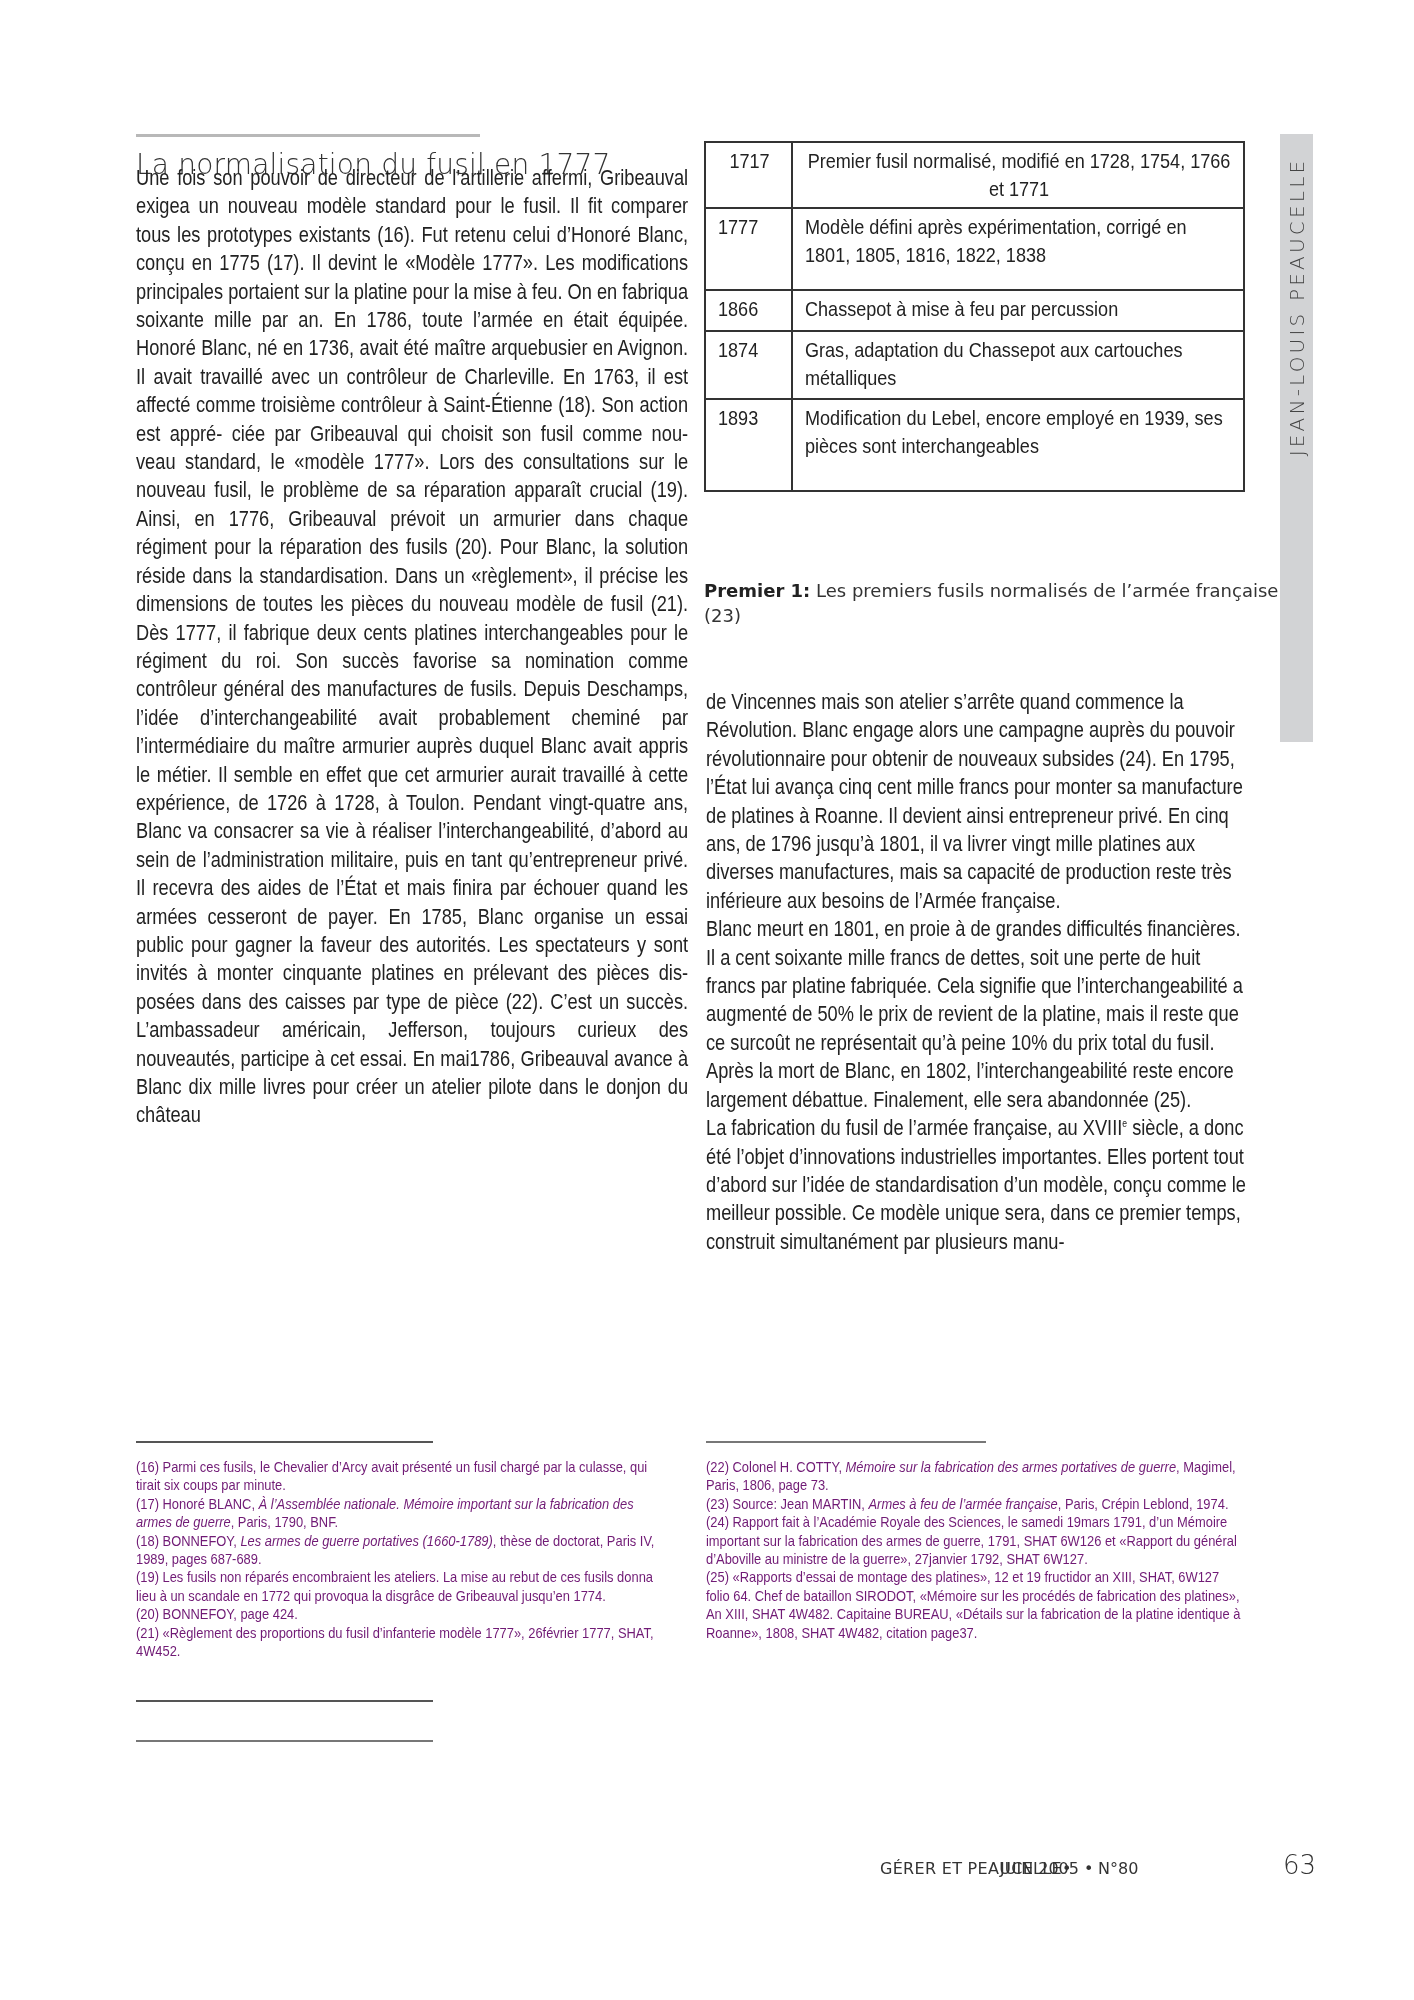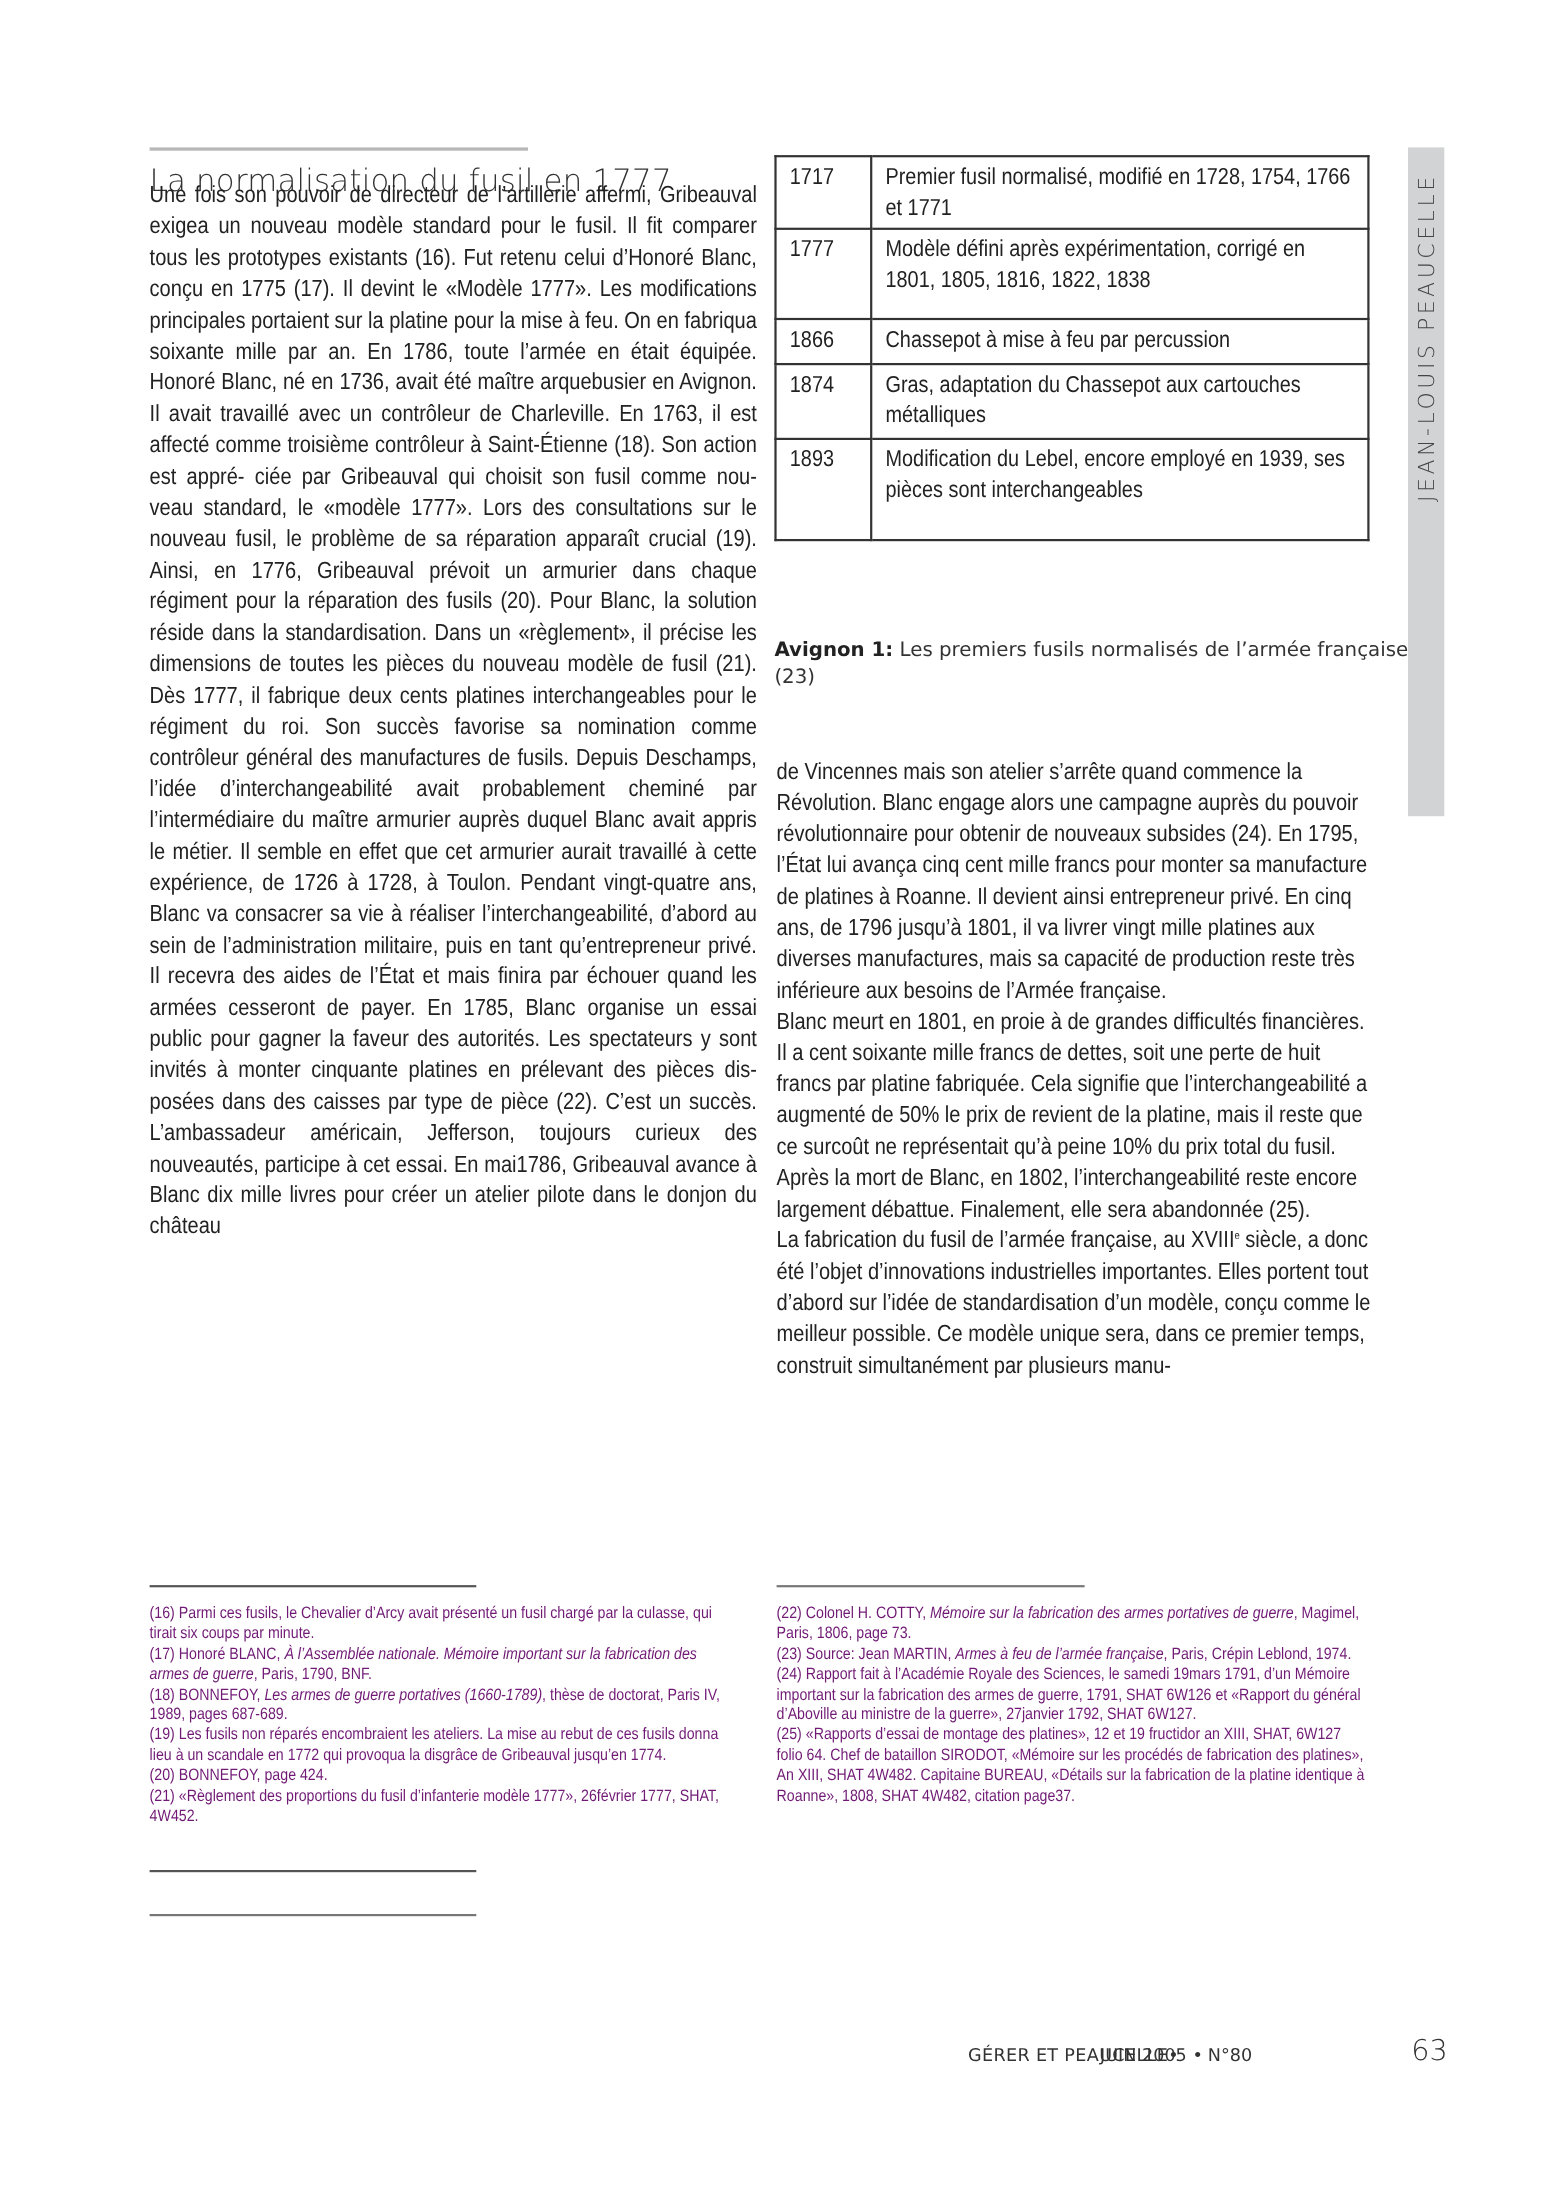--- a/index.html
+++ b/index.html
@@ -9,21 +9,21 @@
   .section-title { left: 136px; top: 148px; font-family: "DejaVu Sans", sans-serif; font-size: 28px; font-weight: 300; color: #333; letter-spacing: 0.2px; white-space: nowrap; }
   .col-left { left: 136px; top: 164px; width: 552px; font-size: 21.2px; line-height: 28.4px; text-align: justify; font-family: "Liberation Sans", sans-serif; transform-origin: 0 0; }
   .col-left p { margin: 0; }
   .col-right { left: 706px; top: 688px; width: 546px; font-size: 21.2px; line-height: 28.4px; font-family: "Liberation Sans", sans-serif; }
   .col-right p { margin: 0; }
   .cond { display: block; transform: scaleX(0.86); transform-origin: 0 0; width: 116.3%; }
   table.fusils { position: absolute; left: 704px; top: 141px; width: 541px; border-collapse: collapse; font-family: "Liberation Sans", sans-serif; font-size: 21px; line-height: 28px; }
   table.fusils td { border: 2.5px solid #333; vertical-align: top; padding: 4px 10px 4px 12px; }
   table.fusils td.year { width: 63px; padding-left: 12px; }
   table.fusils td .cond { width: 116.3%; }
-  .r0 td { height: 56px; } .r1 td { height: 72px; } .r2 td { height: 31px; margin-top: 17px; } .r3 td { height: 58px; } .r4 td { height: 60px; } .r5 td { height: 82px; }
+  .r0 td { height: 56px; text-align: center; } .r1 td { height: 72px; } .r2 td { height: 31px; margin-top: 17px; } .r3 td { height: 58px; } .r4 td { height: 60px; } .r5 td { height: 82px; }
   .caption { left: 704px; top: 578px; width: 580px; font-family: "DejaVu Sans", sans-serif; font-size: 18px; line-height: 25px; color: #333; }
   .caption b { font-weight: bold; color: #222; }
   .side-band { left: 1280px; top: 134px; width: 33px; height: 608px; background: #d2d3d5; }
   .side-author { left: 1280px; top: 134px; width: 33px; height: 345px; }
   .side-author span { position: absolute; left: 50%; top: 50%; transform: translate(-50%, -50%) rotate(-90deg); white-space: nowrap; font-family: "DejaVu Sans", sans-serif; font-size: 20px; letter-spacing: 3.2px; color: #444; font-weight: 300; }
   .fn-rule { height: 2px; background: #555; }
   .footnotes { font-family: "Liberation Sans", sans-serif; font-size: 15px; line-height: 18.4px; color: #701a75; }
   .footnotes p { margin: 0; }
   .footnotes i { font-style: italic; }
   .fn-left { left: 136px; top: 1458px; width: 520px; }
@@ -84,21 +84,21 @@
           <span class="cond">1893</span>
         </td>
       <td>
           <span class="cond">Modification du Lebel, encore employé en 1939, ses pièces sont interchangeables</span>
         </td>
     </tr>
   </tbody>
 </table>
 
 <div class="abs caption">
-  <b>Avignon 1:</b><span> Les premiers fusils normalisés de l’armée française (23)</span>
+  <b>Premier 1:</b><span> Les premiers fusils normalisés de l’armée française (23)</span>
 </div>
 
 <div class="abs side-band"></div>
 <div class="abs side-author">
   <span>JEAN-LOUIS PEAUCELLE</span>
 </div>
 
 <div class="abs col-right">
   <div class="cond">
     <p>de Vincennes mais son atelier s’arrête quand commence la Révolution. Blanc engage alors une campagne auprès du pouvoir révolutionnaire pour obtenir de nouveaux subsides (24). En 1795, l’État lui avança cinq cent mille francs pour monter sa manufacture de platines à Roanne. Il devient ainsi entrepreneur privé. En cinq ans, de 1796 jusqu’à 1801, il va livrer vingt mille platines aux diverses manufactures, mais sa capacité de production reste très inférieure aux besoins de l’Armée française.</p>

